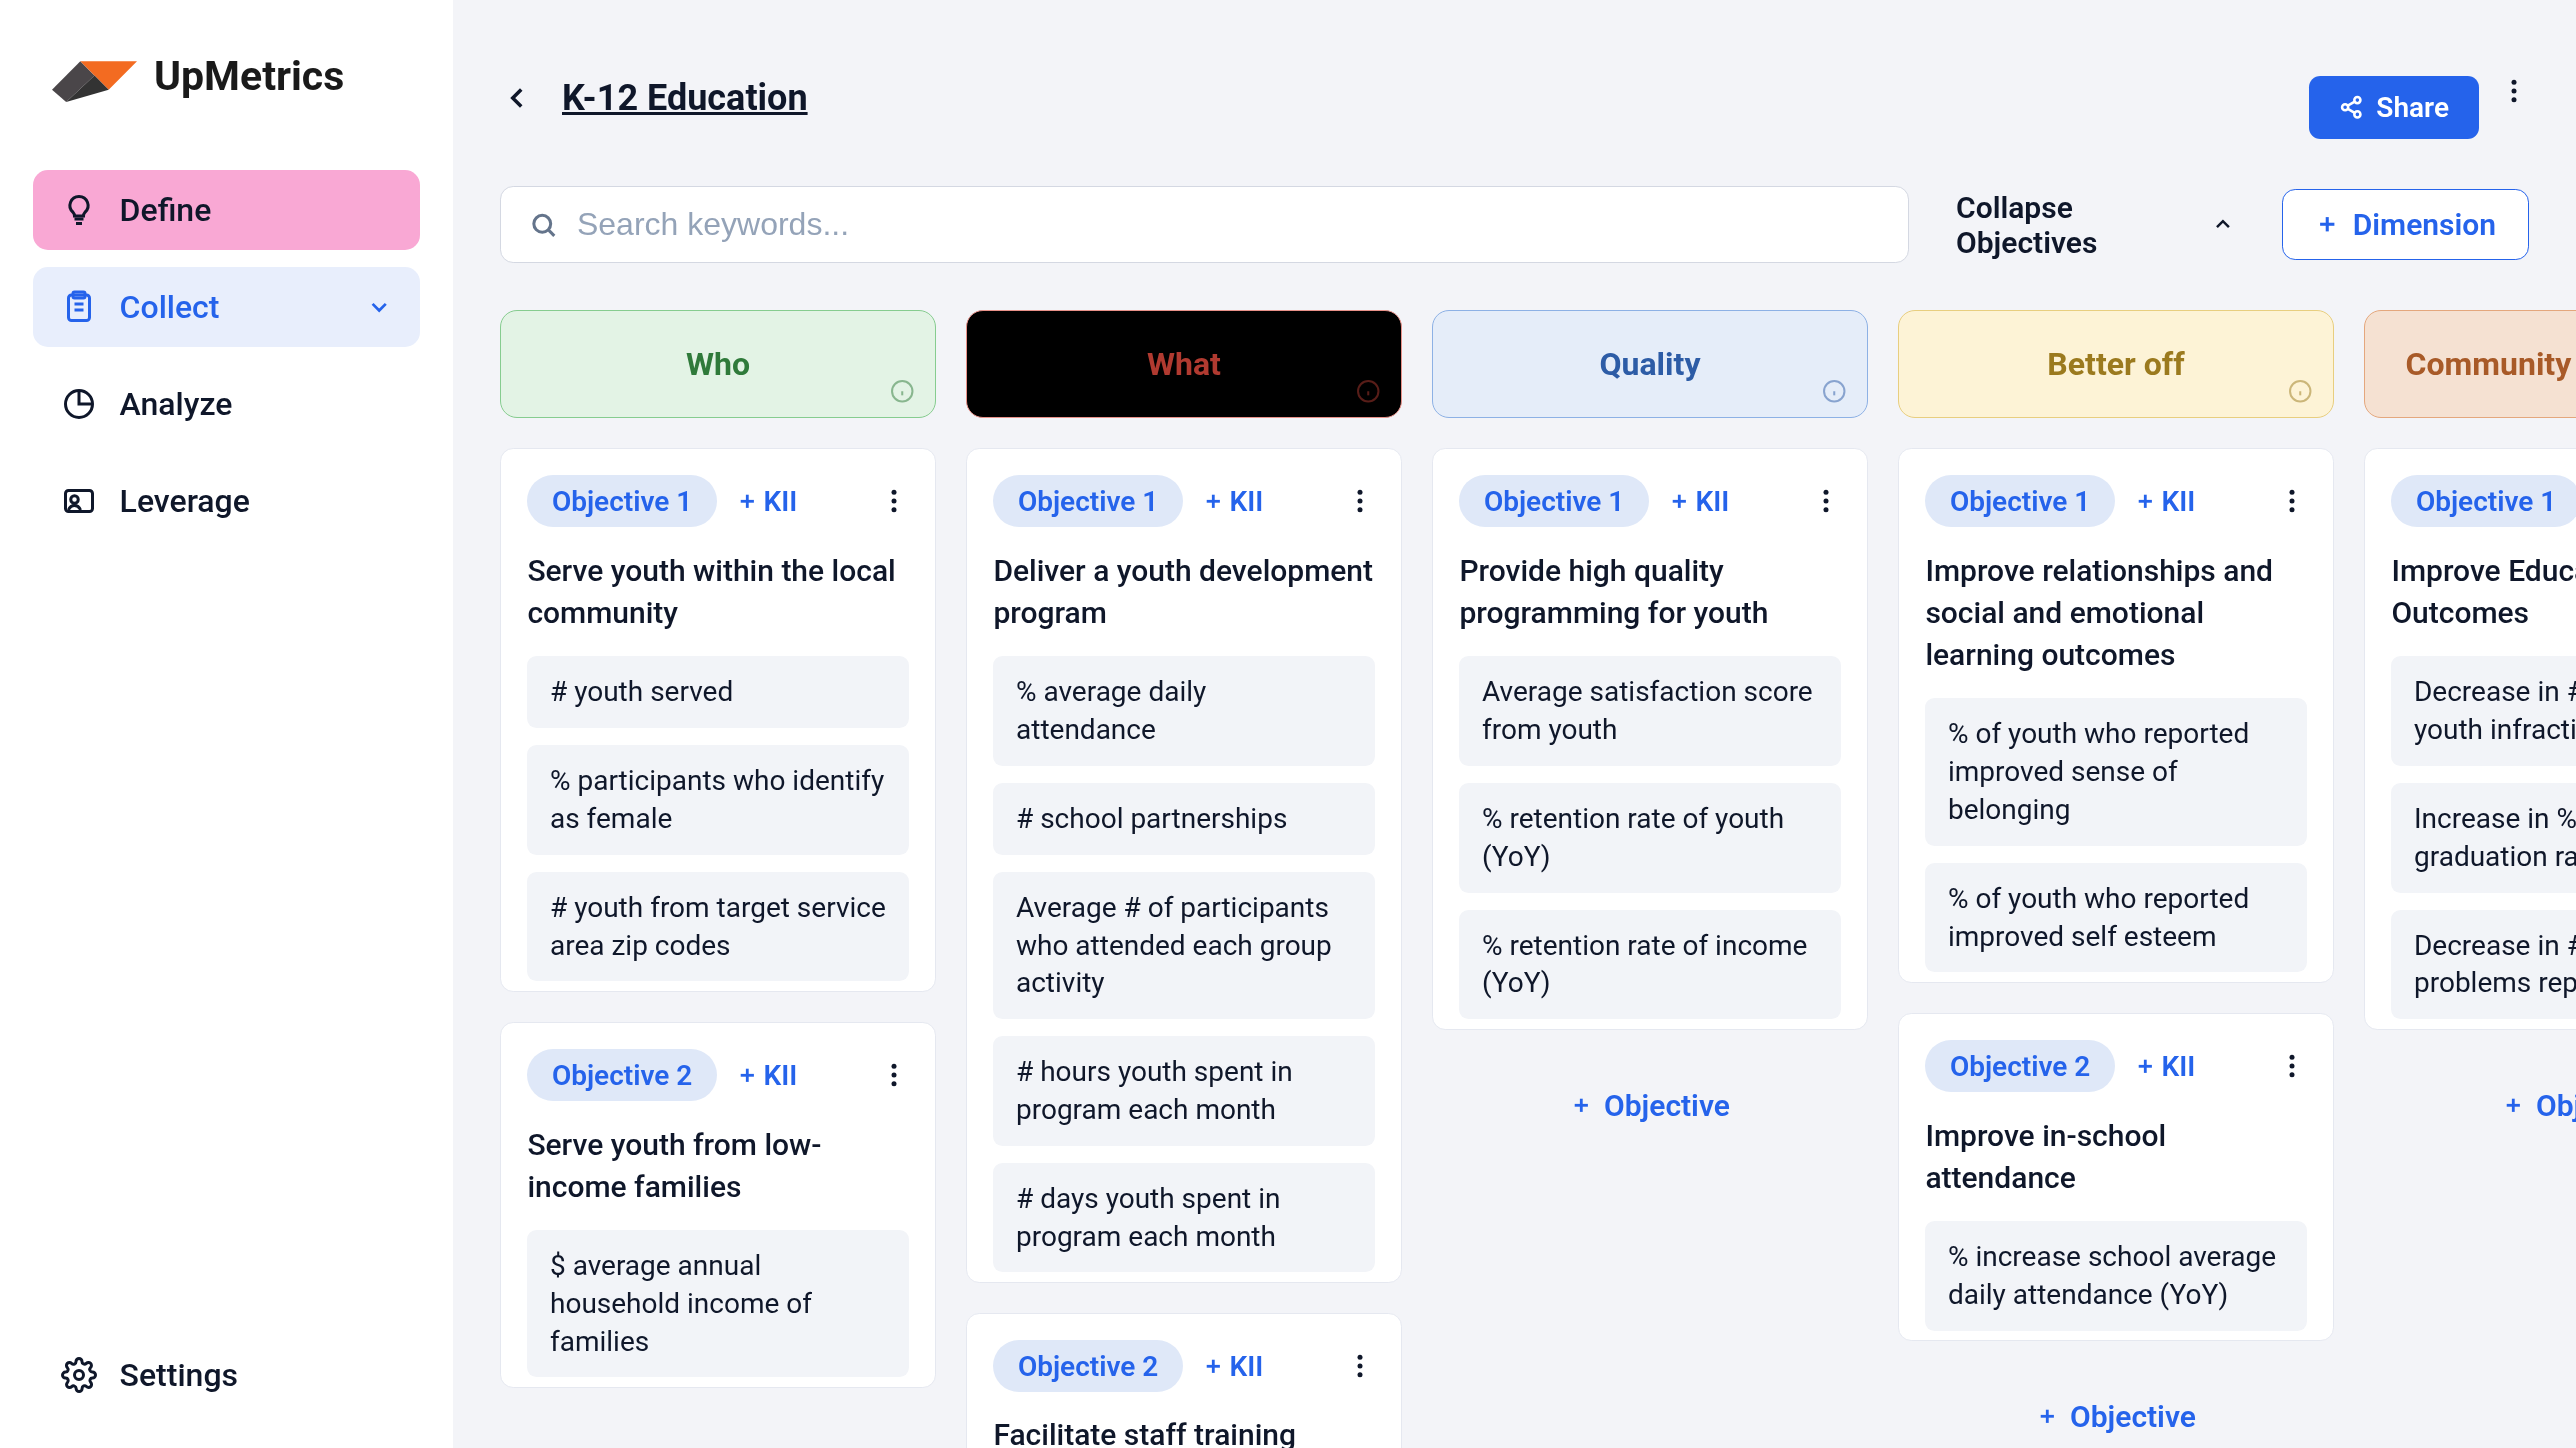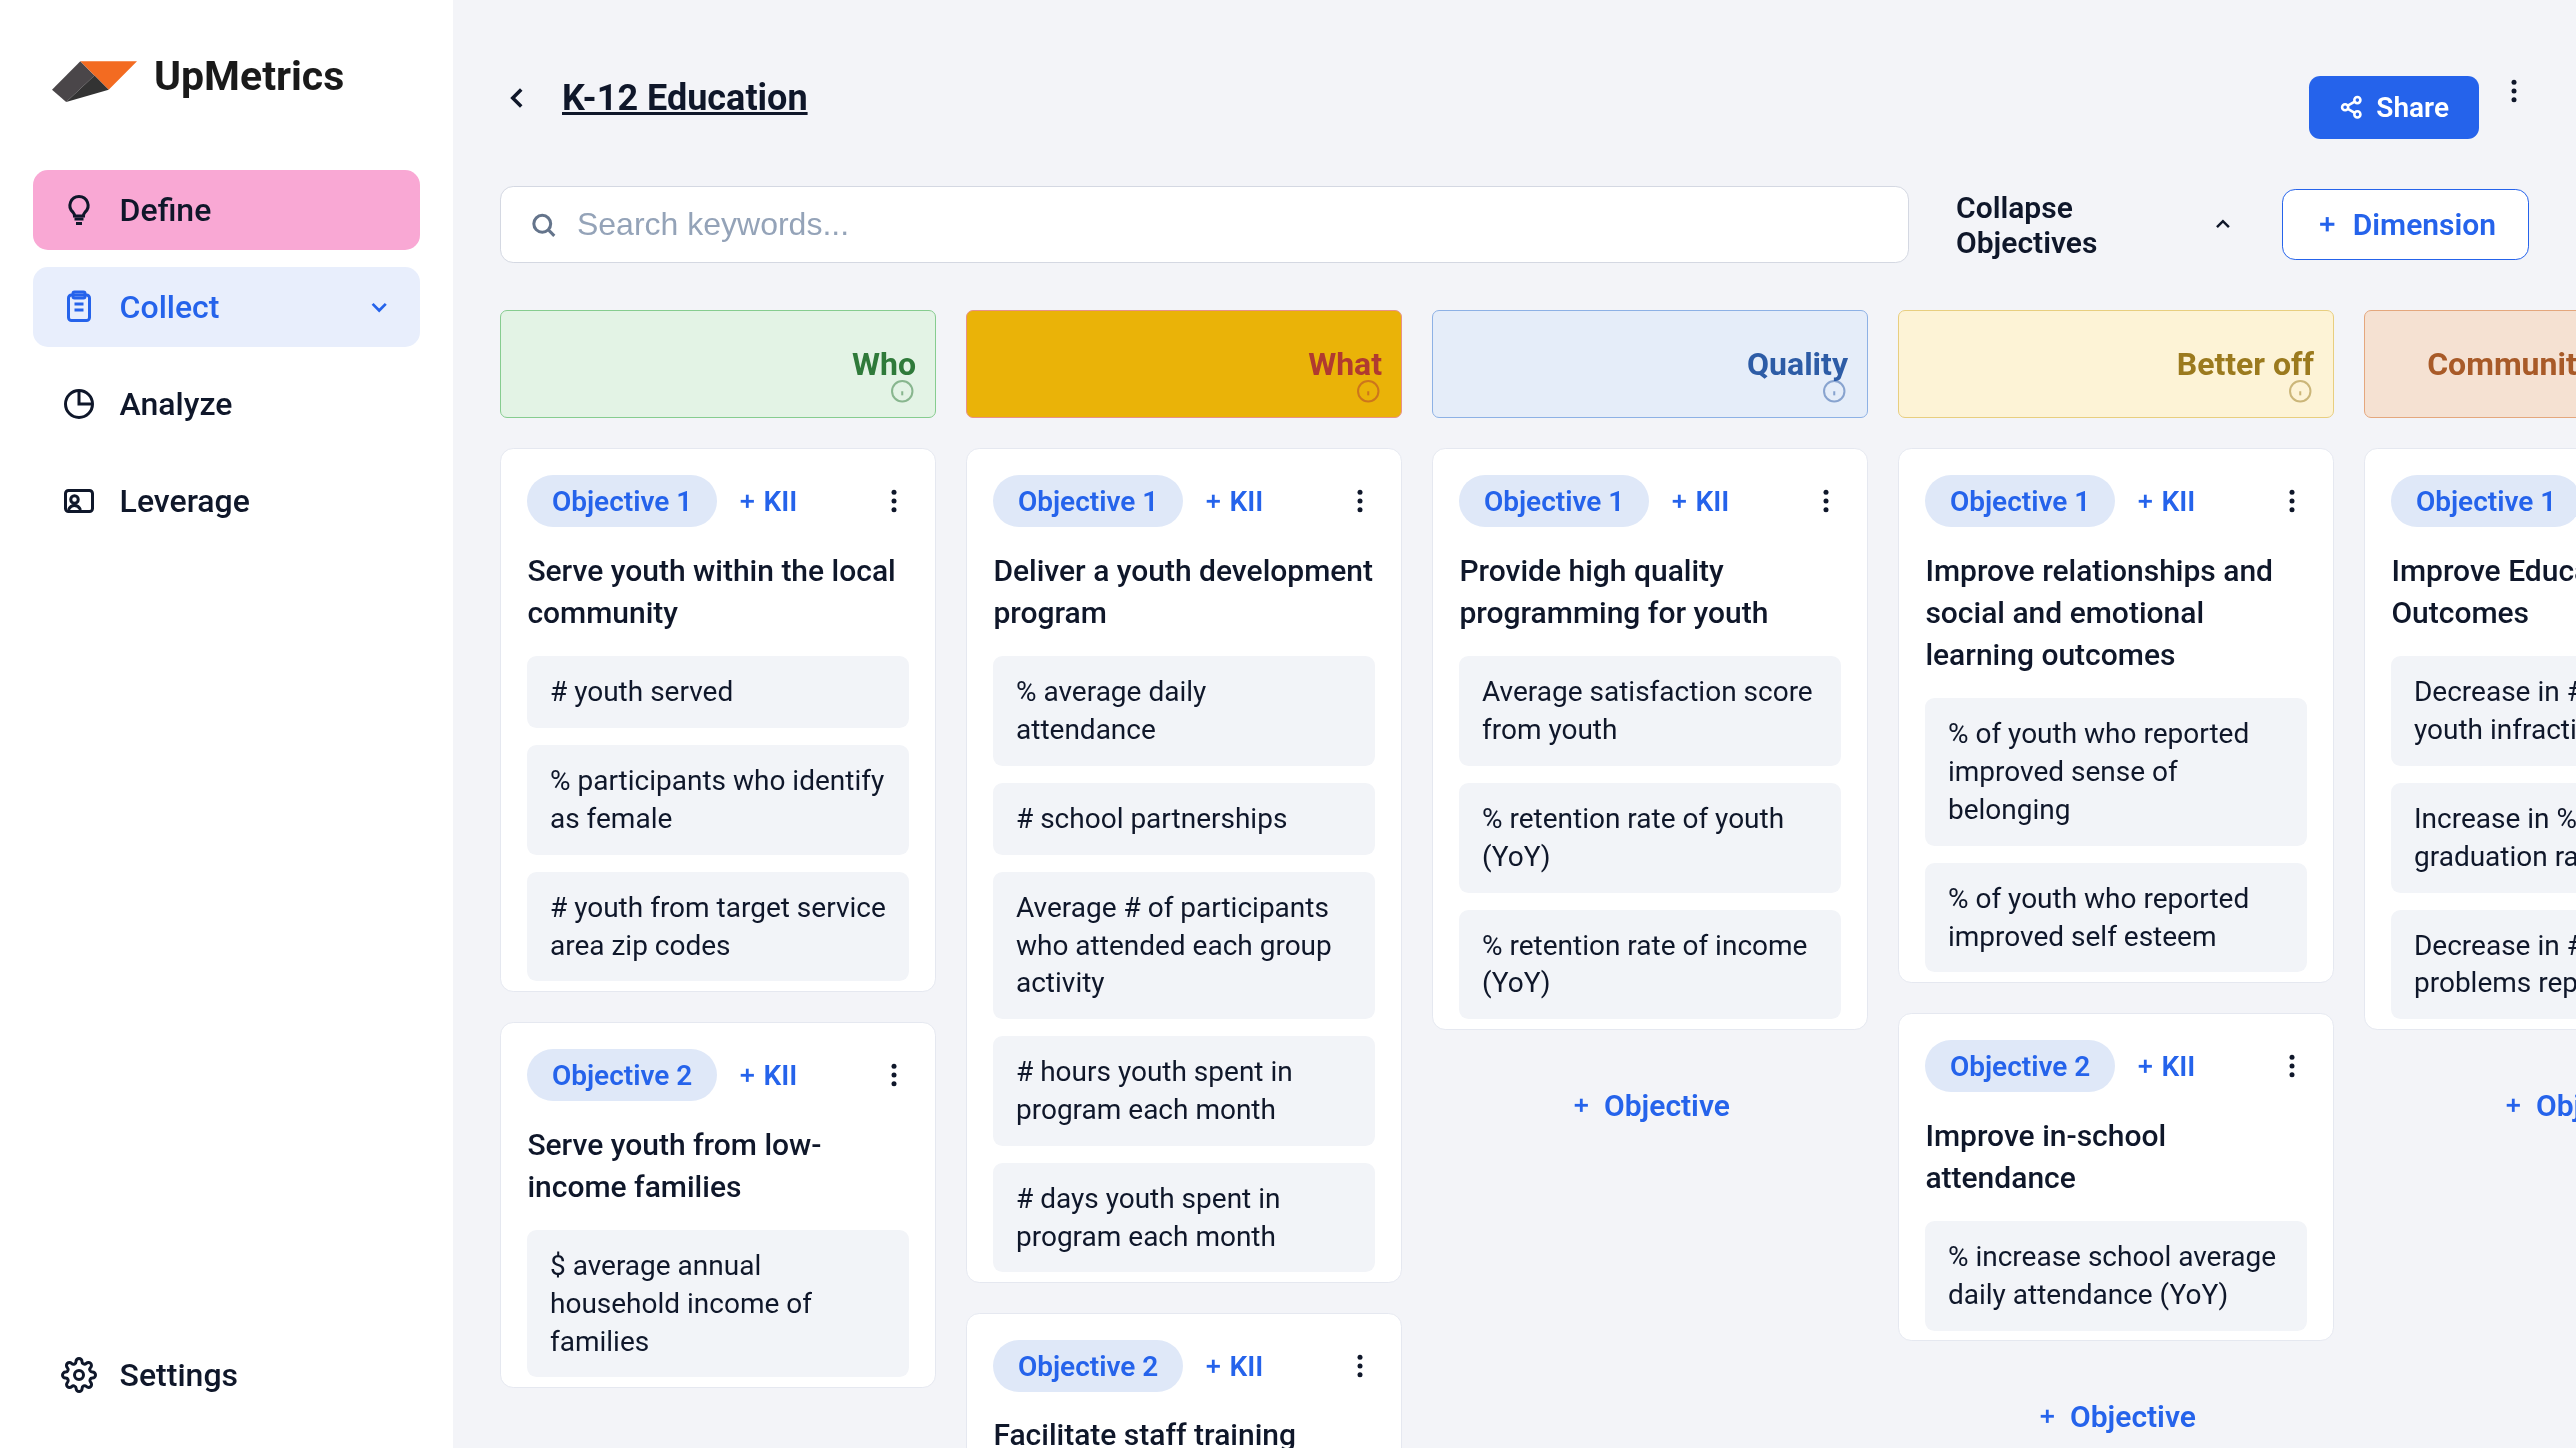--- a/index.html
+++ b/index.html
@@ -122,31 +122,31 @@
 }
 .board {
   display: flex;
   gap: 30px;
   margin-top: 47px;
   overflow: hidden;
   flex: 1;
 }
 .column { width: 436px; flex-shrink: 0; display: flex; flex-direction: column; }
 .col-header {
-  border-radius: 7px;
+  border-radius: 17px;
   padding: 34px 19px;
-  text-align: right;
+  text-align: center;
   font-size: 32px;
   font-weight: 700;
   position: relative;
   border: 1.9px solid;
 }
 .col-header .info-i { position: absolute; right: 21px; bottom: 13.2px; width: 24.5px; height: 24.5px; opacity: 0.5; }
 .col-who    { background: #e3f3e5; border-color: #86cc8f; color: #2f7a3a; }
-.col-what   { background: #eab308; border-color: #e89189; color: #b03a30; }
+.col-what   { background: #000000; border-color: #e89189; color: #b03a30; }
 .col-quality{ background: #e5edf9; border-color: #8db1e5; color: #2d5ca6; }
 .col-better { background: #fdf3d6; border-color: #e8ce7f; color: #9b7a1e; }
 .col-comm   { background: #f5e1d2; border-color: #e4a77d; color: #a85a28; }
 .cards { display: flex; flex-direction: column; gap: 30px; margin-top: 30px; overflow-y: auto; }
 .card {
   background: #fff;
   border: 1.9px solid #e5e8f0;
   border-radius: 13.2px;
   padding: 26.4px 26.4px 9.4px 26.4px;
 }

